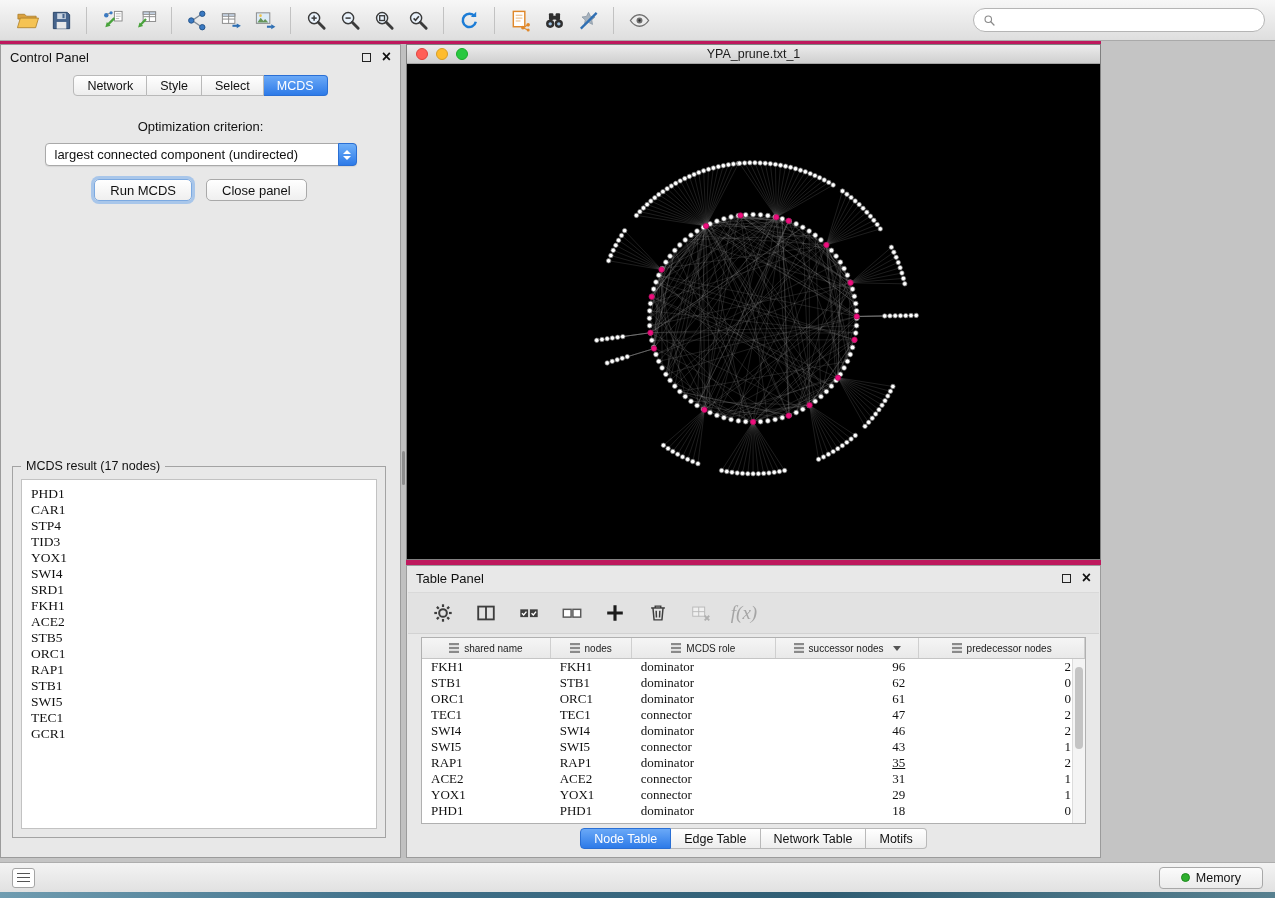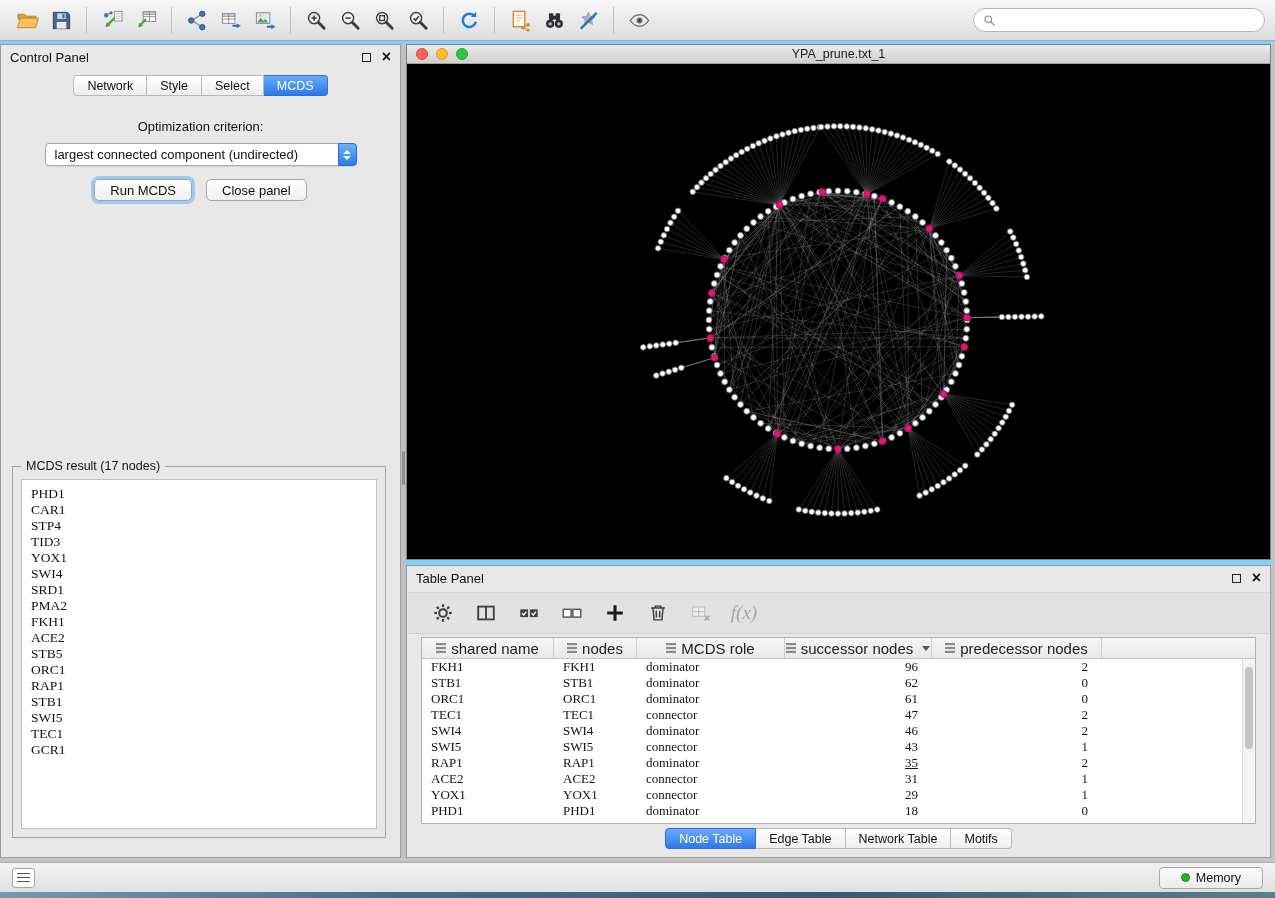--- a/index.html
+++ b/index.html
@@ -25,21 +25,21 @@
   .tsep { width:1px; height:27px; background:#c2c2c2; margin:0 8px; }
   .search-wrap {
     margin-left:auto; width:292px; height:24px; background:#fff;
     border:1px solid #b5b5b5; border-radius:13px;
     display:flex; align-items:center; padding:0 9px; gap:6px;
   }
   .search-wrap svg { width:13px; height:13px; flex:0 0 auto; }
   .search-input { border:none; outline:none; flex:1; font-size:12px; background:transparent; color:#333; }
 
   
-  .workspace { position:absolute; left:0; top:41px; width:1271px; height:817px; background:#7dd3fc; }
+  .workspace { position:absolute; left:0; top:41px; width:1101px; height:817px; background:#be185d; }
 
   
   .control-panel {
     position:absolute; left:0; top:3px; width:401px; bottom:0;
     background:#e8e8e8; border:1px solid #9b9b9b;
   }
   .panel-head { height:24px; display:flex; align-items:center; padding:0 9px; }
   .panel-head .ttl { font-size:13px; color:#111; }
   .win-btns { margin-left:auto; display:flex; gap:11px; align-items:center; }
   .float-btn { width:9px; height:9px; border:1.5px solid #222; background:transparent; }
@@ -121,21 +121,21 @@
   .tp-toolbar .tbtn svg { width:22px; height:22px; }
   .fx { font-family:"Liberation Serif", serif; font-style:italic; font-size:19px; color:#a5a5a5; }
 
   .table-wrap {
     position:absolute; left:14px; right:14px; top:71px; height:187px;
     background:#fff; border:1px solid #b0b0b0; overflow:hidden;
   }
   .thead { display:flex; height:21px; background:linear-gradient(#f5f5f5,#e9e9e9); border-bottom:1px solid #c5c5c5; }
   .th {
     display:flex; align-items:center; justify-content:center; gap:5px;
-    font-size:15px; color:#222; border-right:1px solid #cfcfcf; overflow:hidden; white-space:nowrap;
+    font-size:10px; color:#222; border-right:1px solid #cfcfcf; overflow:hidden; white-space:nowrap;
   }
   .th svg { flex:0 0 auto; }
   .hdr-chev { width:0; height:0; border-left:4px solid transparent; border-right:4px solid transparent; border-top:5px solid #555; margin-left:4px; }
   .trow { display:flex; height:16px; align-items:center; }
   .td {
     font-family:"Liberation Serif", serif; font-size:13px;
     padding-left:9px; white-space:nowrap; overflow:hidden;
   }
   .td.num { text-align:right; padding-right:14px; padding-left:0; }
   .vscroll { position:absolute; right:0; top:21px; bottom:0; width:13px; background:#f4f4f4; border-left:1px solid #dcdcdc; }
@@ -356,21 +356,20 @@
       <div class="result-fieldset">
         <div class="legend">MCDS result (17 nodes)</div>
         <div class="result-inner">
             <div class="mcds-item">PHD1</div>
             <div class="mcds-item">CAR1</div>
             <div class="mcds-item">STP4</div>
             <div class="mcds-item">TID3</div>
             <div class="mcds-item">YOX1</div>
             <div class="mcds-item">SWI4</div>
             <div class="mcds-item">SRD1</div>
-            <div class="mcds-item">PMA2</div>
             <div class="mcds-item">FKH1</div>
             <div class="mcds-item">ACE2</div>
             <div class="mcds-item">STB5</div>
             <div class="mcds-item">ORC1</div>
             <div class="mcds-item">RAP1</div>
             <div class="mcds-item">STB1</div>
             <div class="mcds-item">SWI5</div>
             <div class="mcds-item">TEC1</div>
             <div class="mcds-item">GCR1</div>
           </div>

